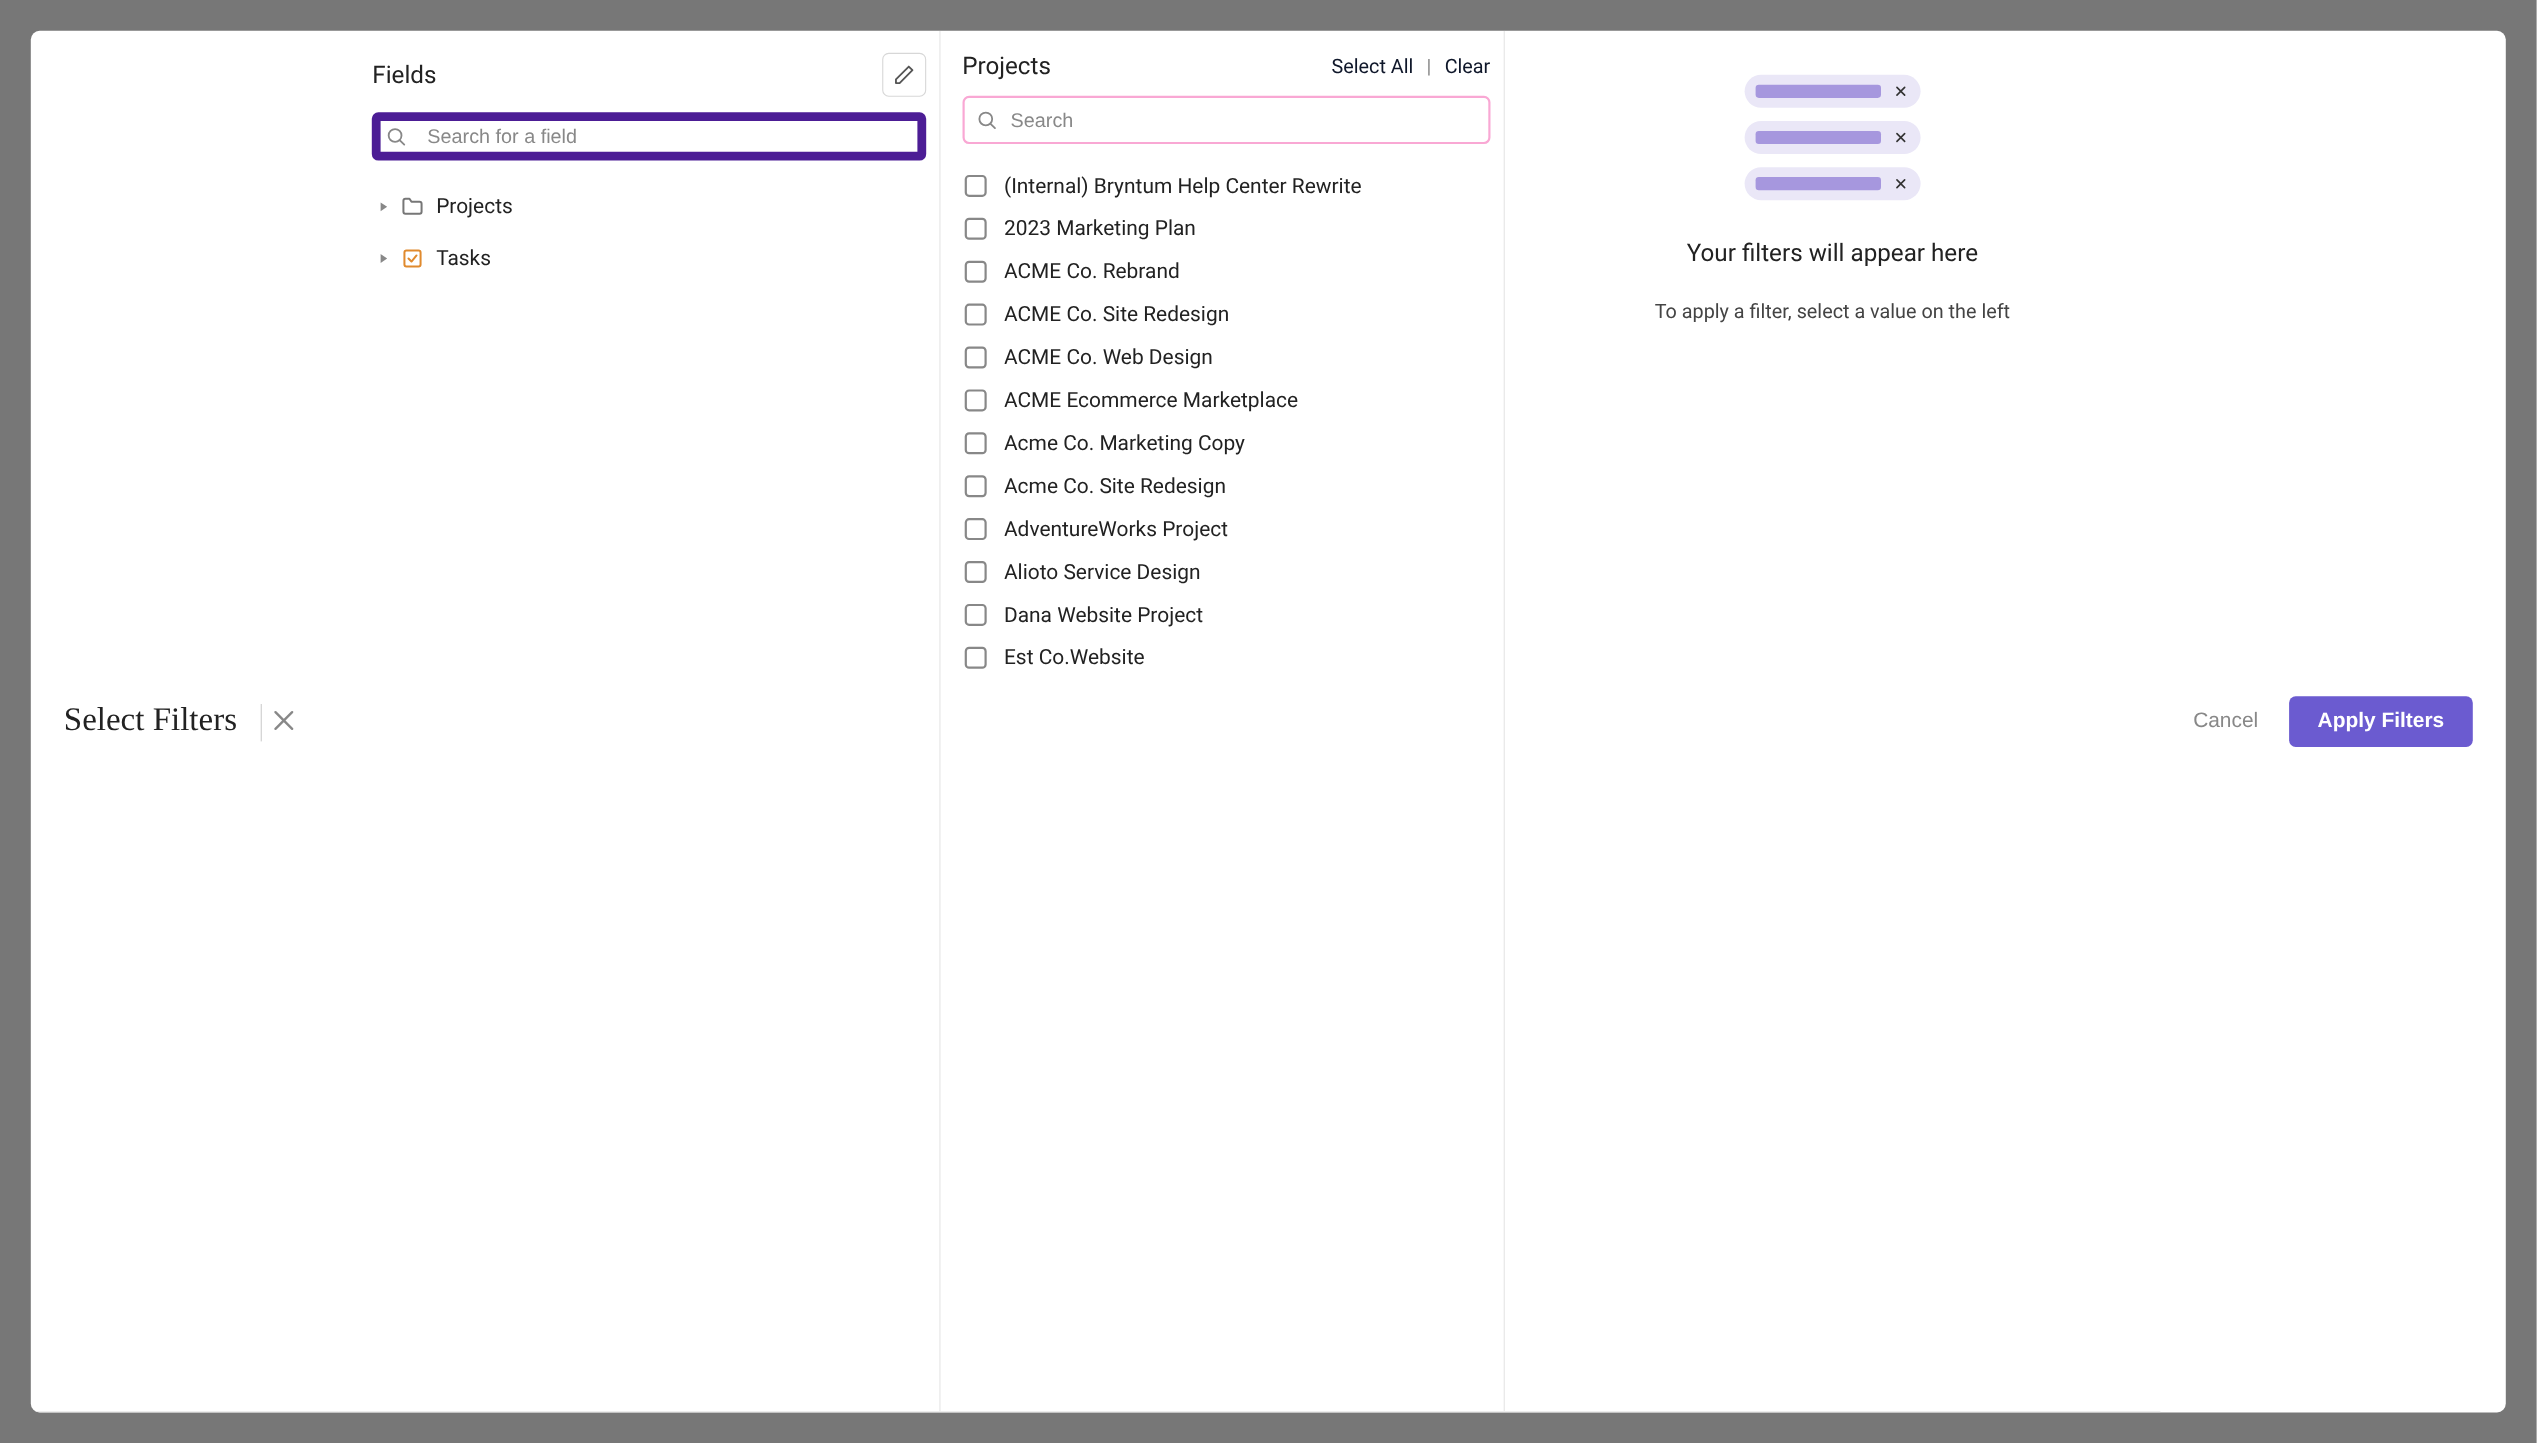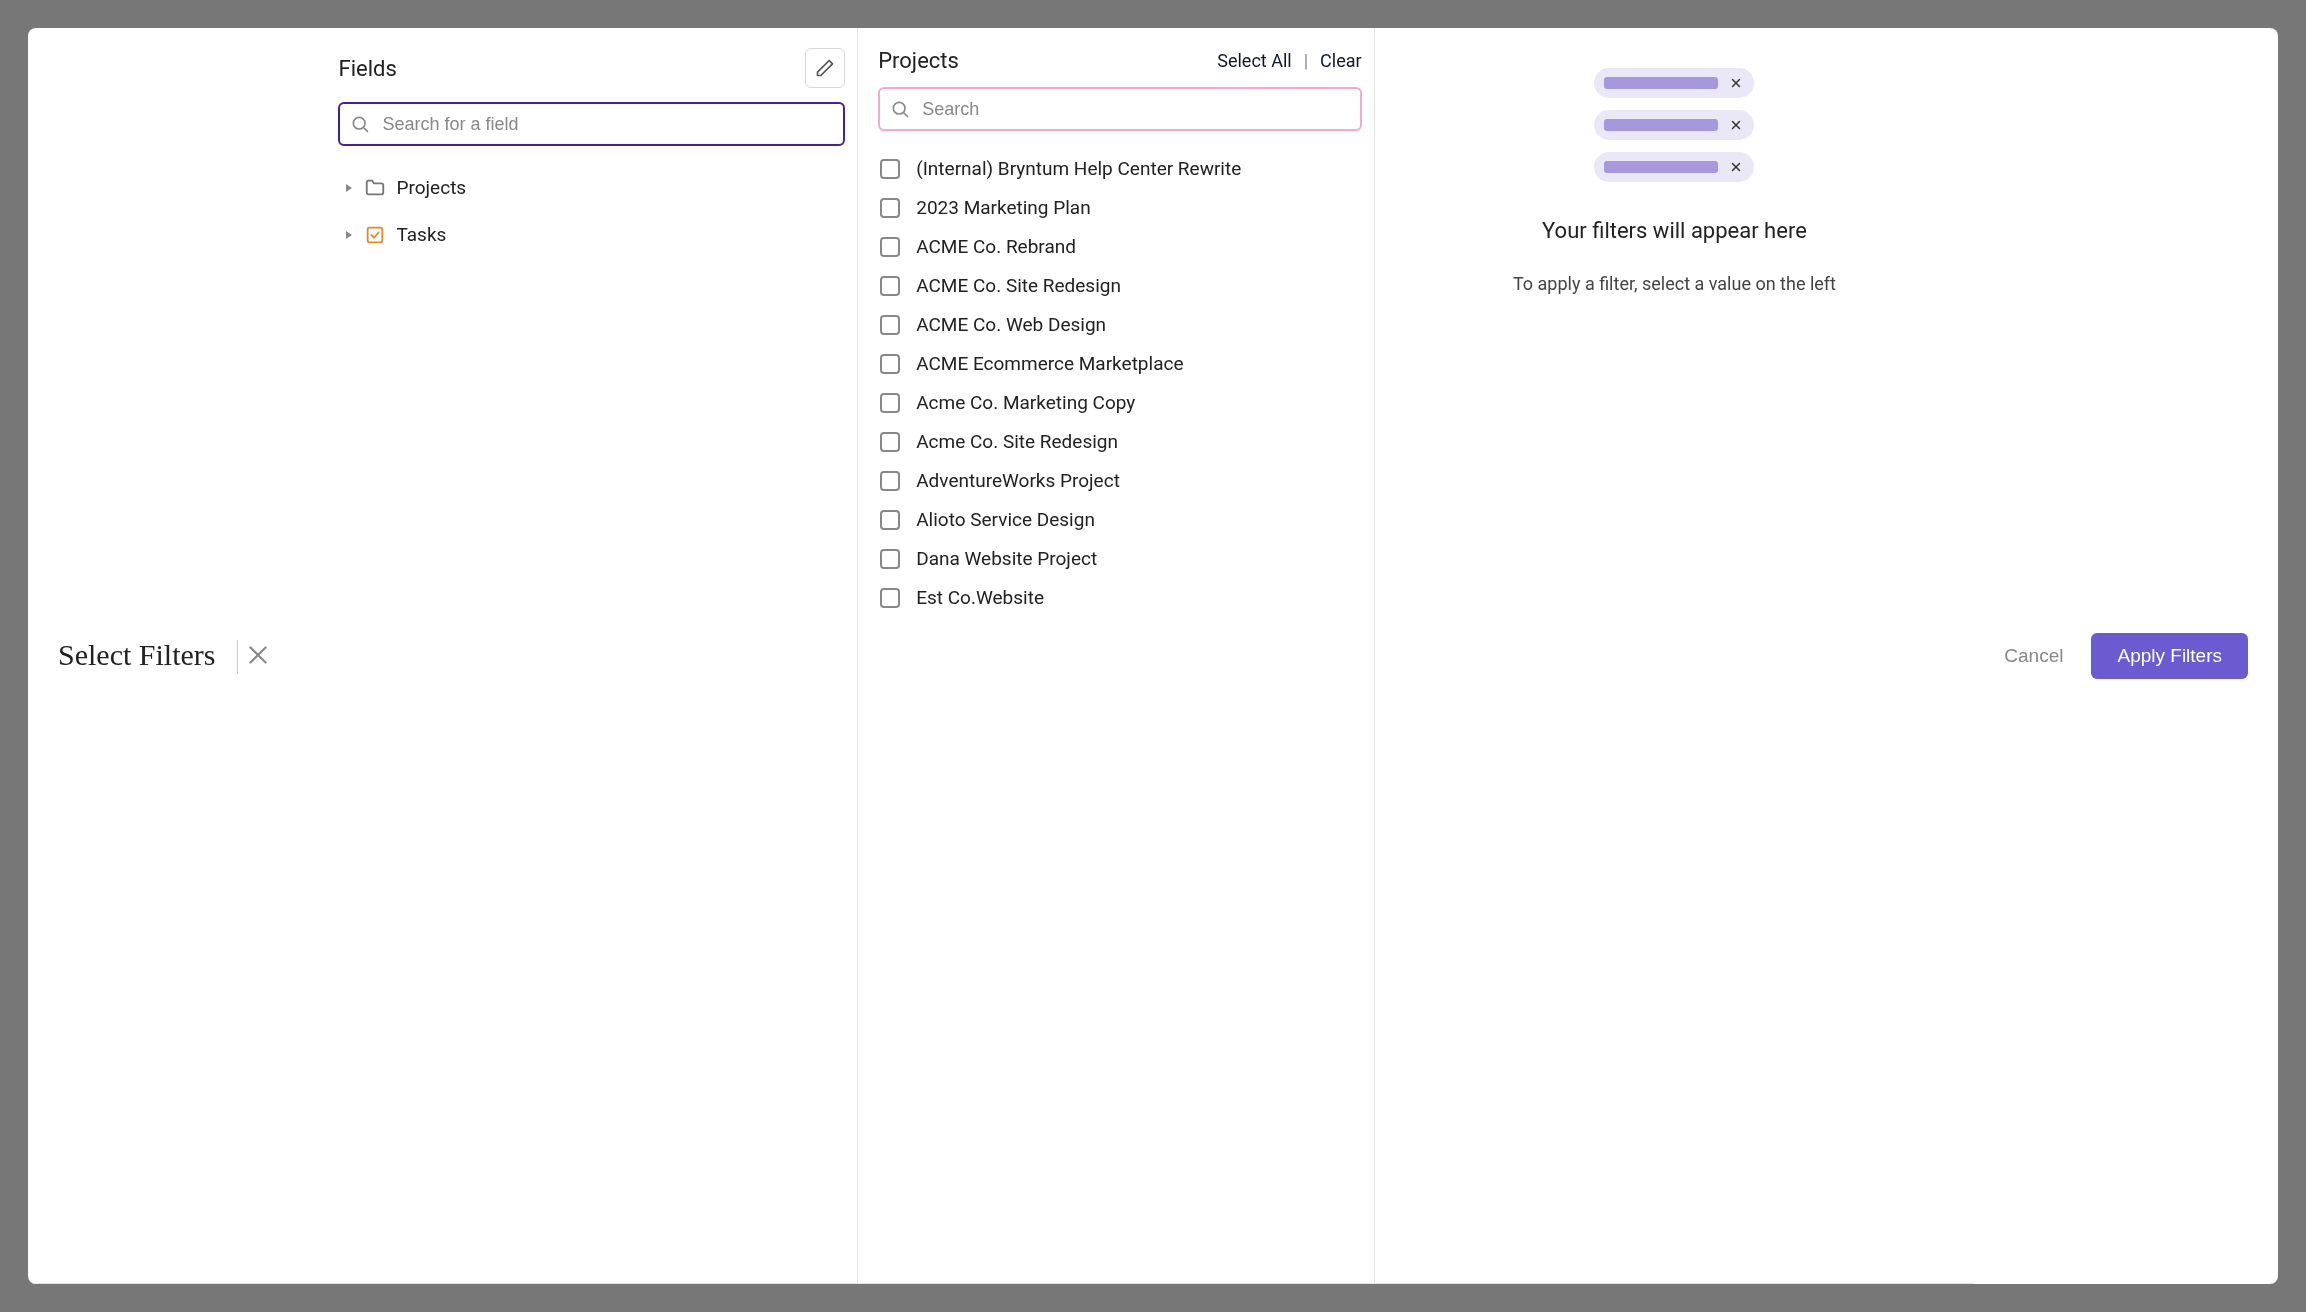--- a/index.html
+++ b/index.html
@@ -90,21 +90,21 @@
   }
   .search-wrap svg {
     position: absolute;
     left: 12px; top: 50%;
     transform: translateY(-50%);
     color: #888;
   }
   .search-input {
     width: 100%;
     height: 44px;
-    border: 2px solid #4c1d95;
+    border: 8px solid #4c1d95;
     border-radius: 6px;
     padding: 0 14px 0 42px;
     font-size: 18px;
     color: #333;
     outline: none;
   }
   .search-input::placeholder { color: #888; }
   .search-input.plain {
     border: 2px solid #f9a8d4;
   }
@@ -250,21 +250,21 @@
     font-size: 19px;
     cursor: pointer;
   }
   .btn-apply {
     background: #6b5bd0;
     color: #fff;
     border: none;
     border-radius: 6px;
     padding: 12px 26px;
     font-size: 19px;
-    font-weight: 400;
+    font-weight: 700;
     cursor: pointer;
   }
 </style>
 </head>
 <body>
 
 <div class="modal">
 
   <div class="modal-header">
     <div class="modal-title">Select Filters</div>

